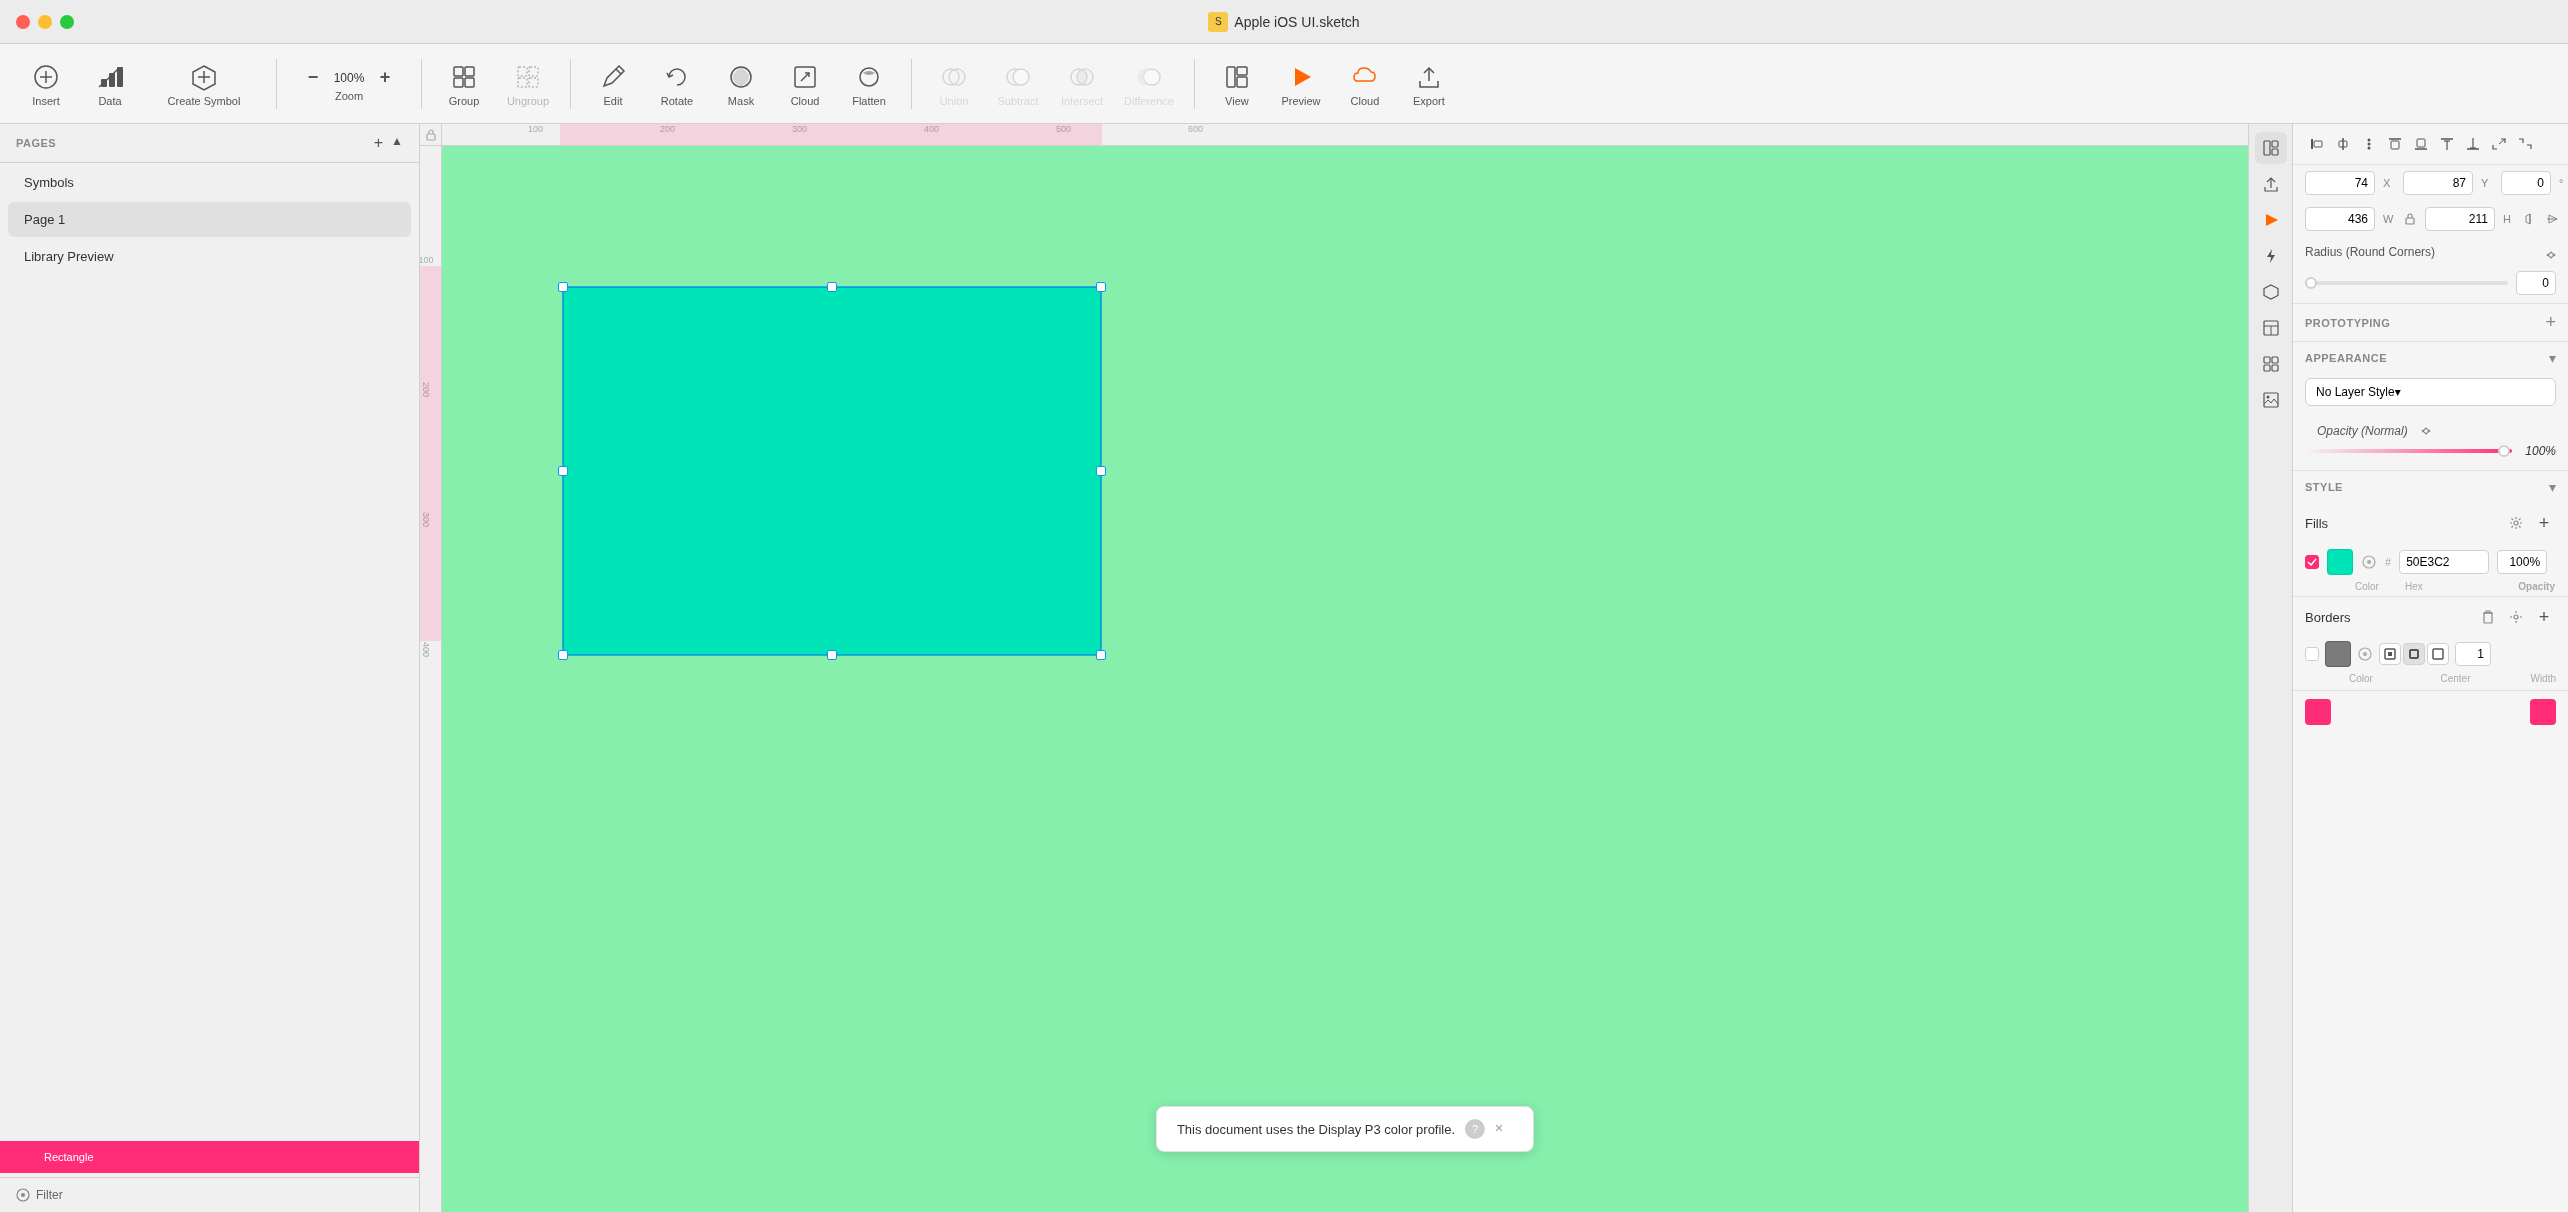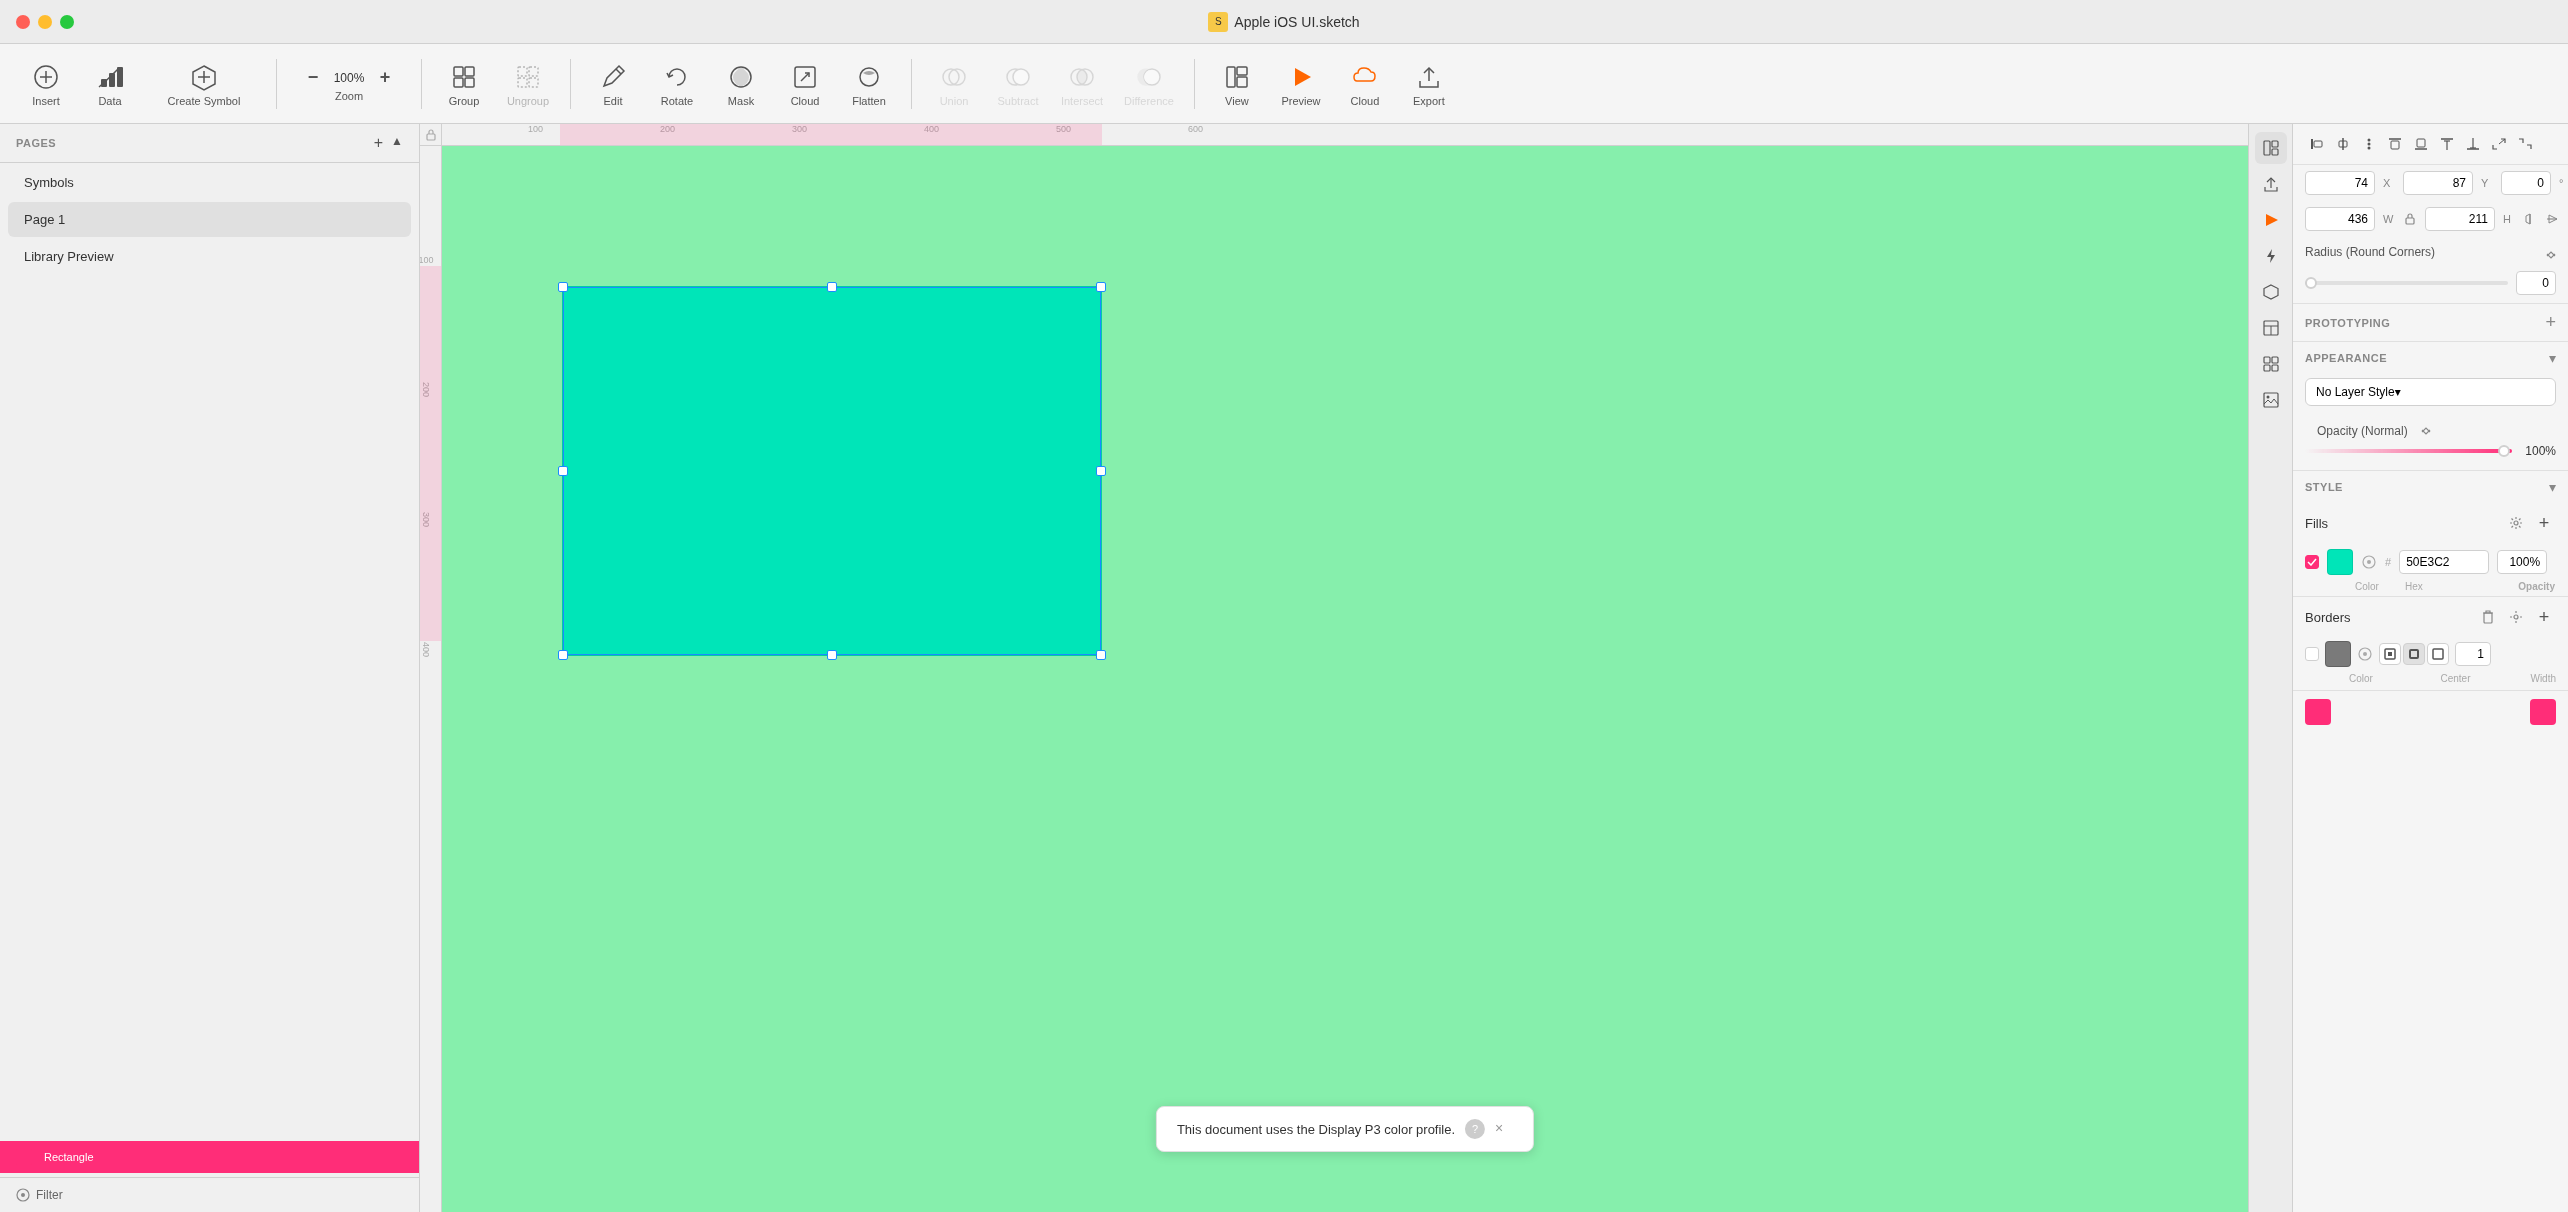--- a/index.html
+++ b/index.html
@@ -1084,21 +1084,21 @@
         <div class="section-header">
           <span class="section-title">APPEARANCE</span>
           <span style="font-size:14px;color:#888;">▾</span>
         </div>
         <div class="layer-style-select">
           <span>No Layer Style</span>
           <span>▾</span>
         </div>
       </div>
 
-      <div style="padding:8px 12px;">
+      <div style="padding:8px 12px;font-style:italic;">
         <div class="opacity-row">
           <span class="opacity-label">Opacity (Normal)</span>
           <div style="display:flex;flex-direction:column;cursor:pointer;margin-left:-4px;">
             <svg width="10" height="12" viewBox="0 0 10 12">
                 <polyline points="1,7 5,3 9,7" fill="none" stroke="#888" stroke-width="1.2"></polyline>
                 <polyline points="1,5 5,9 9,5" fill="none" stroke="#888" stroke-width="1.2"></polyline>
               </svg>
           </div>
         </div>
         <div style="display:flex;align-items:center;gap:8px;padding:0 0 4px;">

